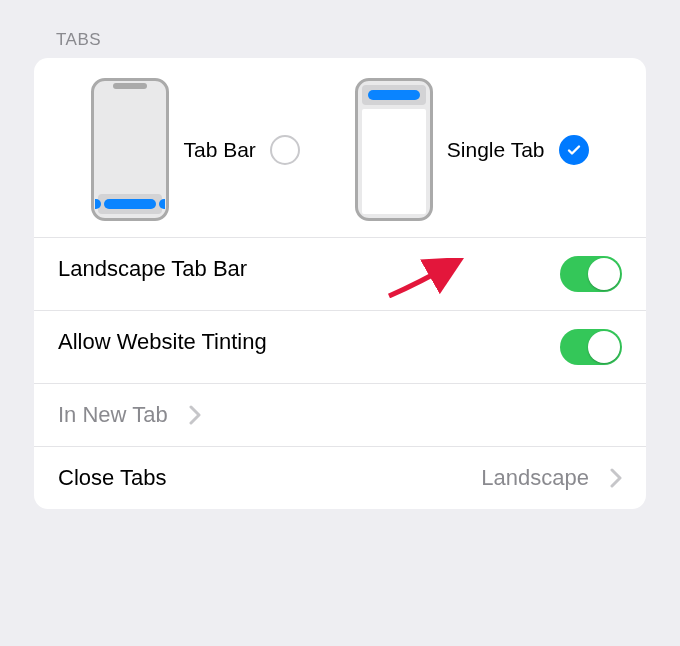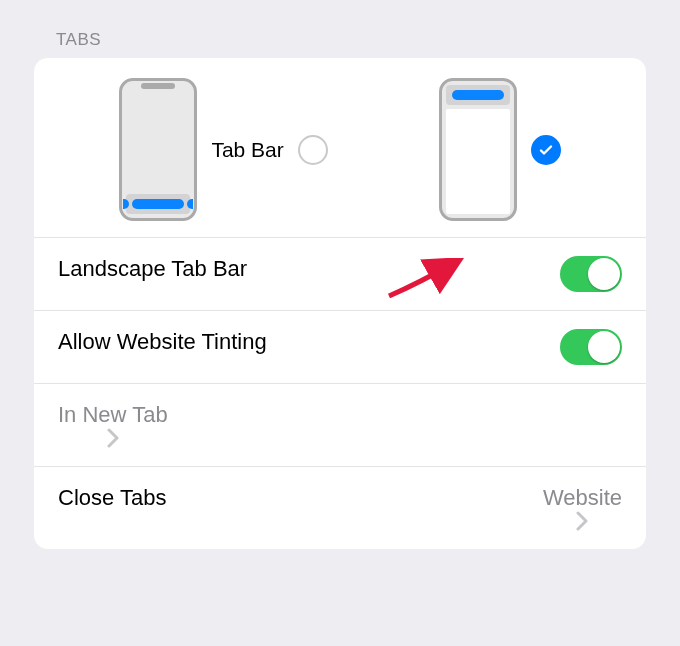--- a/index.html
+++ b/index.html
@@ -113,24 +113,23 @@
   .row {
     display: flex;
     align-items: flex-start;
     justify-content: space-between;
     padding: 18px 24px;
     border-top: 1px solid #e4e4e7;
     font-size: 22px;
     color: #000;
   }
   .row .right {
-    display:flex; align-items:center; gap:0;
+    display:flex; align-items:center; gap:21px;
     color: #8a8a8f;
     font-size: 22px;
-    flex-direction: column;
   }
   .switch {
     width: 62px; height: 36px;
     border-radius: 18px;
     background: #34c759;
     position: relative;
     cursor: pointer;
   }
   .switch .knob {
     position:absolute; top:2px; right:2px;
@@ -167,20 +166,21 @@
         </span>
       </div>
 
       <div class="layout-option">
         <div class="phone single">
           <div class="header-bar">
               <div class="pill"></div>
             </div>
           <div class="body"></div>
         </div>
+        <div class="opt-label">Single Tab</div>
         <span class="radio checked">
           <svg width="16" height="16" viewBox="0 0 16 16">
               <path d="M3 8.5l3 3 7-7" stroke="#fff" stroke-width="2.4" fill="none" stroke-linecap="round" stroke-linejoin="round"></path>
             </svg>
         </span>
       </div>
 
       <svg class="arrow-annot" viewBox="0 0 80 40">
         <defs>
           <marker id="ah" markerWidth="8" markerHeight="8" refX="6" refY="4" orient="auto">
@@ -212,21 +212,21 @@
           <svg width="12" height="20" viewBox="0 0 12 20">
               <path d="M2 2l8 8-8 8" stroke="#c6c6c9" stroke-width="3" fill="none" stroke-linecap="round" stroke-linejoin="round"></path>
             </svg>
         </span>
       </span>
     </div>
 
     <div class="row">
       <span>Close Tabs</span>
       <span class="right">
-        <span>Website</span>
+        <span>Landscape</span>
         <span class="chev">
           <svg width="12" height="20" viewBox="0 0 12 20">
               <path d="M2 2l8 8-8 8" stroke="#c6c6c9" stroke-width="3" fill="none" stroke-linecap="round" stroke-linejoin="round"></path>
             </svg>
         </span>
       </span>
     </div>
 
   </div>
 </div>

